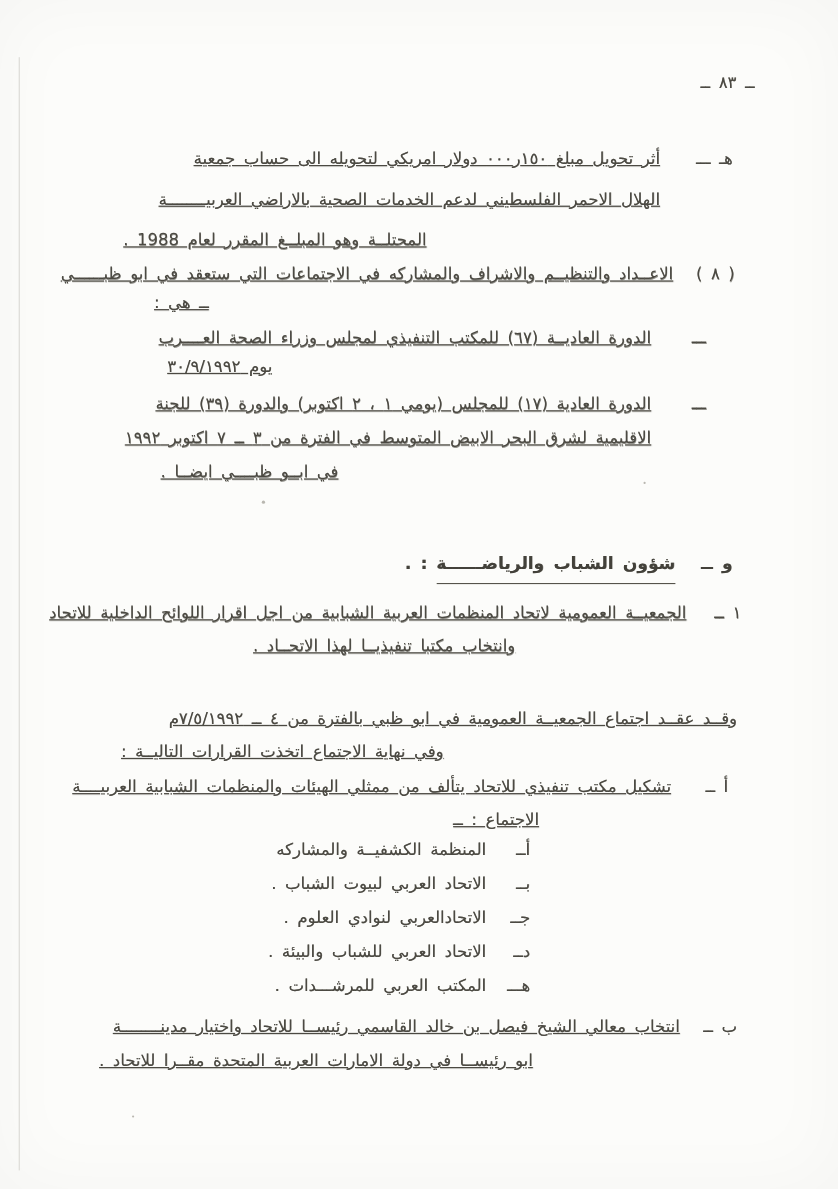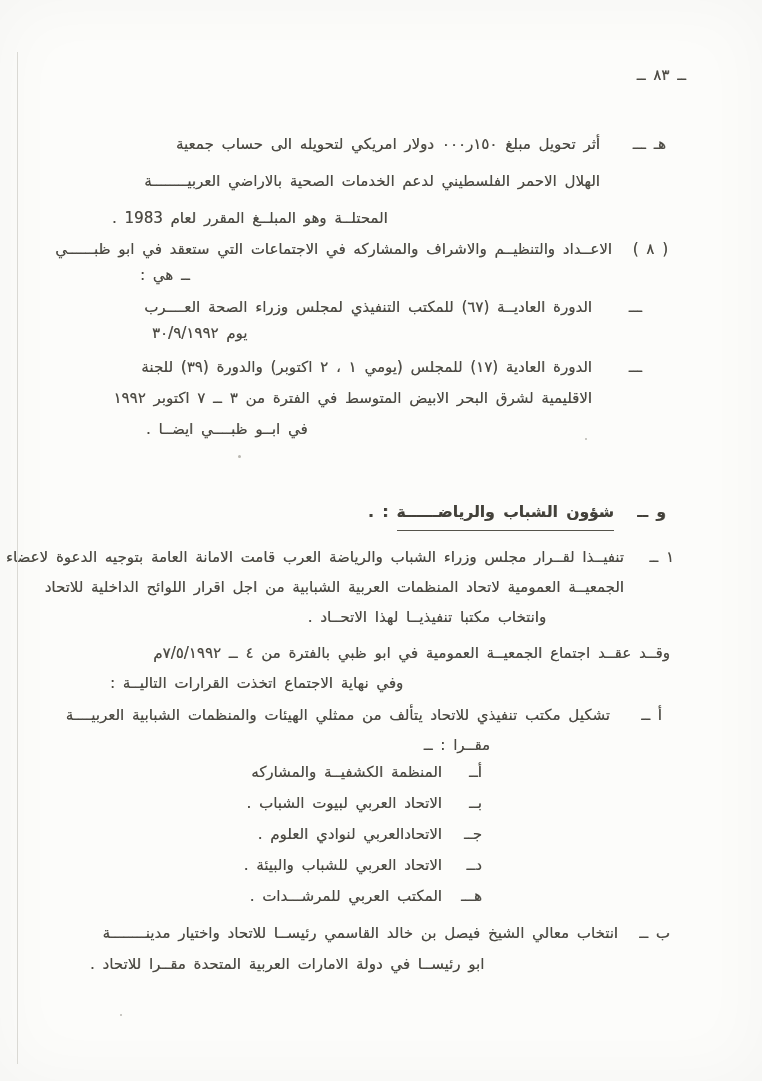--- a/index.html
+++ b/index.html
@@ -12,21 +12,21 @@
     font-family:"DejaVu Sans",sans-serif;
     color:#4b4942;
     direction:rtl;
     overflow:hidden;
     word-spacing:3px;
     text-shadow:0.3px 0.3px 0.2px rgba(60,58,50,0.55);
   }
   .blk{position:absolute;display:flex;flex-direction:row;font-size:15px;}
   .marker{flex:0 0 auto;white-space:nowrap;}
   .txt{flex:0 0 auto;}
-  .line{text-align:right;white-space:nowrap;}
+  .line{text-align:right;white-space:nowrap;text-decoration:underline;}
   .line.left{text-align:left;}
   
   #pagenum{position:absolute;top:66px;right:76px;font-size:15px;letter-spacing:1px;}
   
   #blk-h{top:126px;right:96px;}
   #blk-h .marker{width:66px;line-height:37px;}
   #blk-h .txt{width:488px;}
   #blk-h .line{line-height:37px;}
   
   #blk-8{top:236px;right:94px;}
@@ -46,21 +46,21 @@
   
   #blk-w{top:498px;right:96px;font-weight:bold;color:#43413a;font-size:15.5px;}
   #blk-w .marker{width:52px;line-height:28px;}
   #blk-w .title{border-bottom:1.2px solid #55534b;padding-bottom:4px;line-height:28px;}
   #blk-w .suffix{padding-right:8px;line-height:28px;}
   
   #blk-1{top:542px;right:88px;}
   #blk-1 .marker{width:50px;line-height:30px;}
   #blk-1 .txt{width:536px;}
   #blk-1 .line{line-height:30px;}
-  #blk-1 .line.left{padding-left:142px;text-align:center;}
+  #blk-1 .line.left{padding-left:142px;}
   
   #blk-m{top:638px;right:92px;}
   #blk-m .txt{width:560px;}
   #blk-m .line{line-height:30px;}
   
   #blk-a{top:700px;right:100px;}
   #blk-a .marker{width:52px;line-height:30px;}
   #blk-a .txt{width:500px;}
   #blk-a .line{line-height:30px;}
   #blk-a .line.mid{padding-left:0;padding-right:120px;}
@@ -85,21 +85,21 @@
 
 <div class="page">
 
   <div id="pagenum">ــ ٨٣ ــ</div>
 
   <div class="blk" id="blk-h">
     <div class="marker">هـ ـــ</div>
     <div class="txt">
       <div class="line">أثر تحويل مبلغ ١٥٠ر٠٠٠ دولار امريكي لتحويله الى حساب جمعية</div>
       <div class="line">الهلال الاحمر الفلسطيني لدعم الخدمات الصحية بالاراضي العربيــــــــة</div>
-      <div class="line left">المحتلــة وهو المبلــغ المقرر لعام 1983 .</div>
+      <div class="line left">المحتلــة وهو المبلــغ المقرر لعام 1988 .</div>
     </div>
   </div>
 
   <div class="blk" id="blk-8">
     <div class="marker">( ٨ )</div>
     <div class="txt">
       <div class="line">الاعــداد والتنظيــم والاشراف والمشاركه في الاجتماعات التي ستعقد في ابو ظبــــــي</div>
       <div class="line left">ــ هي :</div>
     </div>
   </div>
@@ -123,38 +123,37 @@
 
   <div class="blk" id="blk-w">
     <div class="marker">و ــ</div>
     <div class="title">شؤون الشباب والرياضــــــة</div>
     <div class="suffix">: .</div>
   </div>
 
   <div class="blk" id="blk-1">
     <div class="marker">١ ــ</div>
     <div class="txt">
-      <div class="line">تنفيــذا لقــرار مجلس وزراء الشباب والرياضة العرب قامت الامانة العامة بتوجيه الدعوة لاعضاء</div>
       <div class="line">الجمعيــة العمومية لاتحاد المنظمات العربية الشبابية من اجل اقرار اللوائح الداخلية للاتحاد</div>
       <div class="line left">وانتخاب مكتبا تنفيذيــا لهذا الاتحــاد .</div>
     </div>
   </div>
 
   <div class="blk" id="blk-m">
     <div class="txt">
       <div class="line">وقــد عقــد اجتماع الجمعيــة العمومية في ابو ظبي بالفترة من ٤ ــ ٧/٥/١٩٩٢م</div>
       <div class="line left">وفي نهاية الاجتماع اتخذت القرارات التاليــة :</div>
     </div>
   </div>
 
   <div class="blk" id="blk-a">
     <div class="marker">أ ــ</div>
     <div class="txt">
       <div class="line">تشكيل مكتب تنفيذي للاتحاد يتألف من ممثلي الهيئات والمنظمات الشبابية العربيــــة</div>
-      <div class="line mid">مقــرا : ــ</div>
+      <div class="line mid">الاجتماع : ــ</div>
     </div>
   </div>
 
   <div class="org-row" id="org-0">
     <div class="marker">أــ</div>
     <div>المنظمة الكشفيــة والمشاركه</div>
   </div>
   <div class="org-row" id="org-1">
     <div class="marker">بــ</div>
     <div>الاتحاد العربي لبيوت الشباب .</div>

